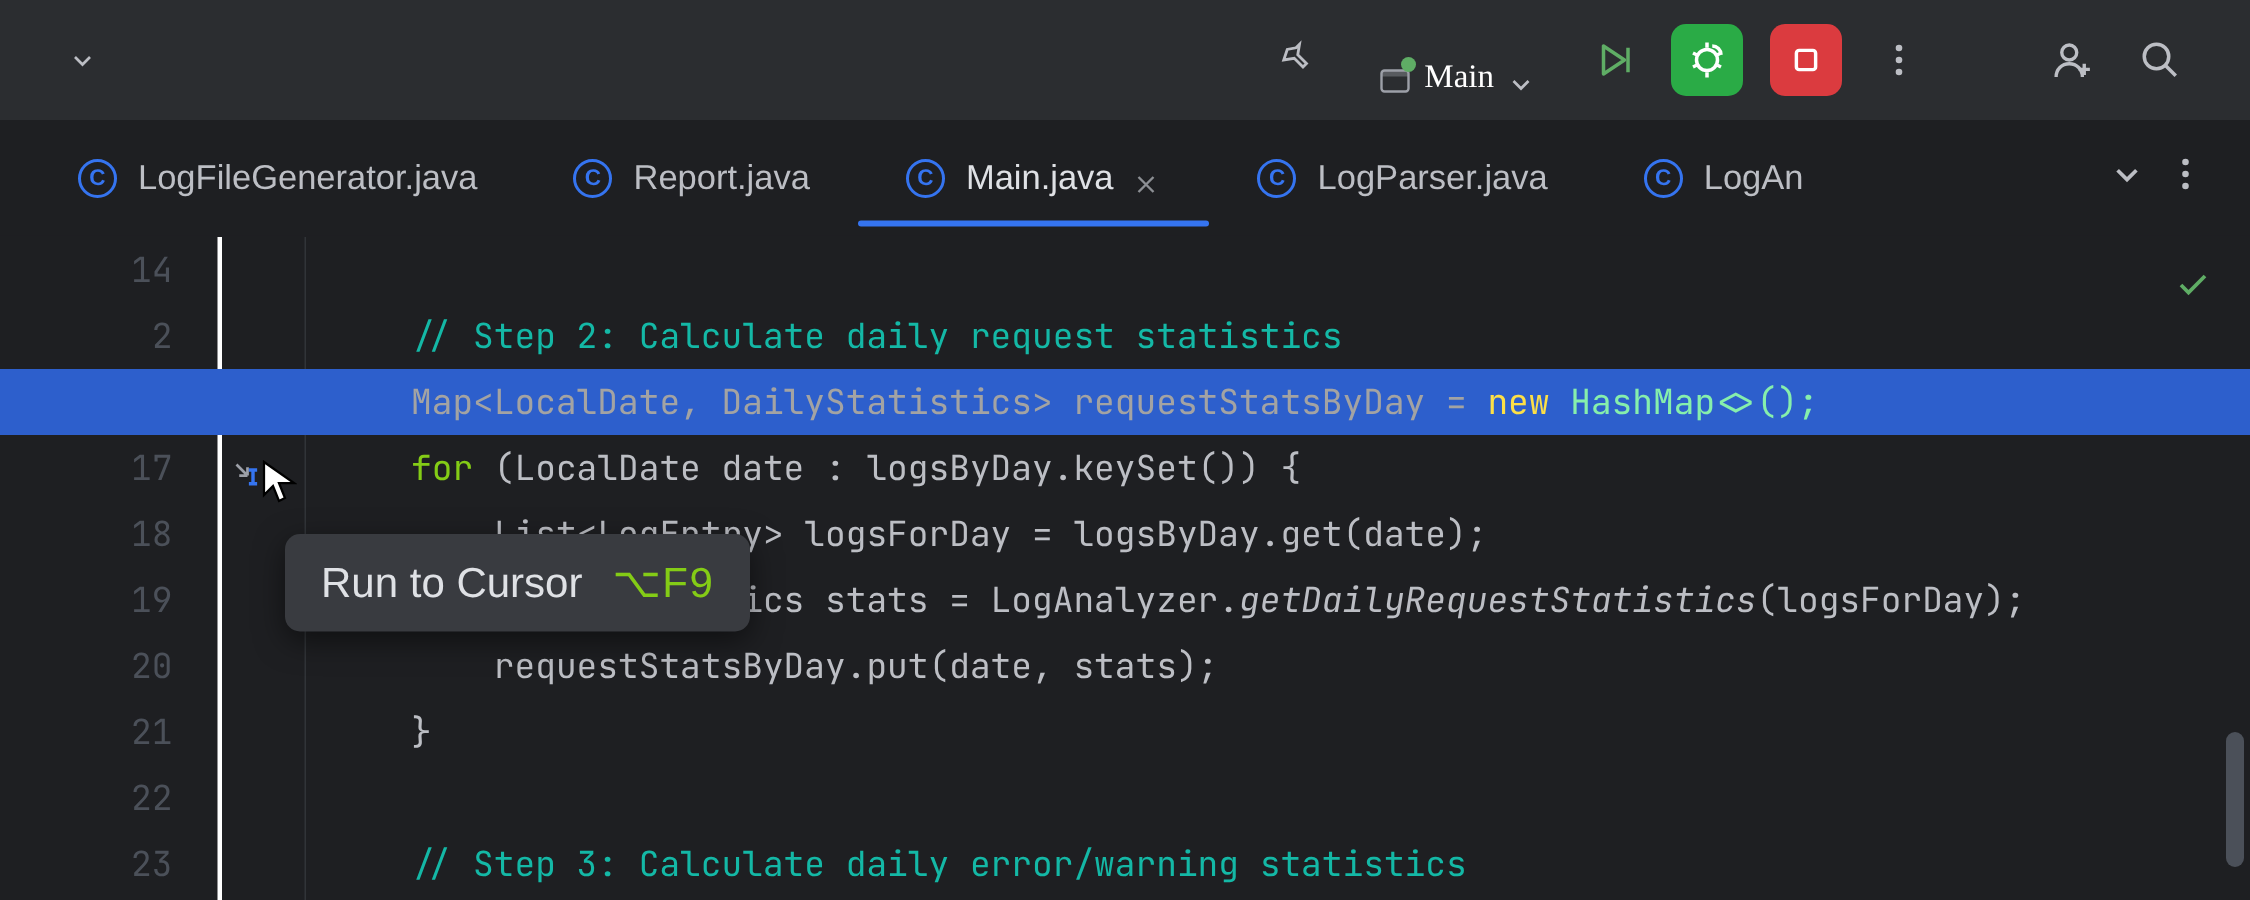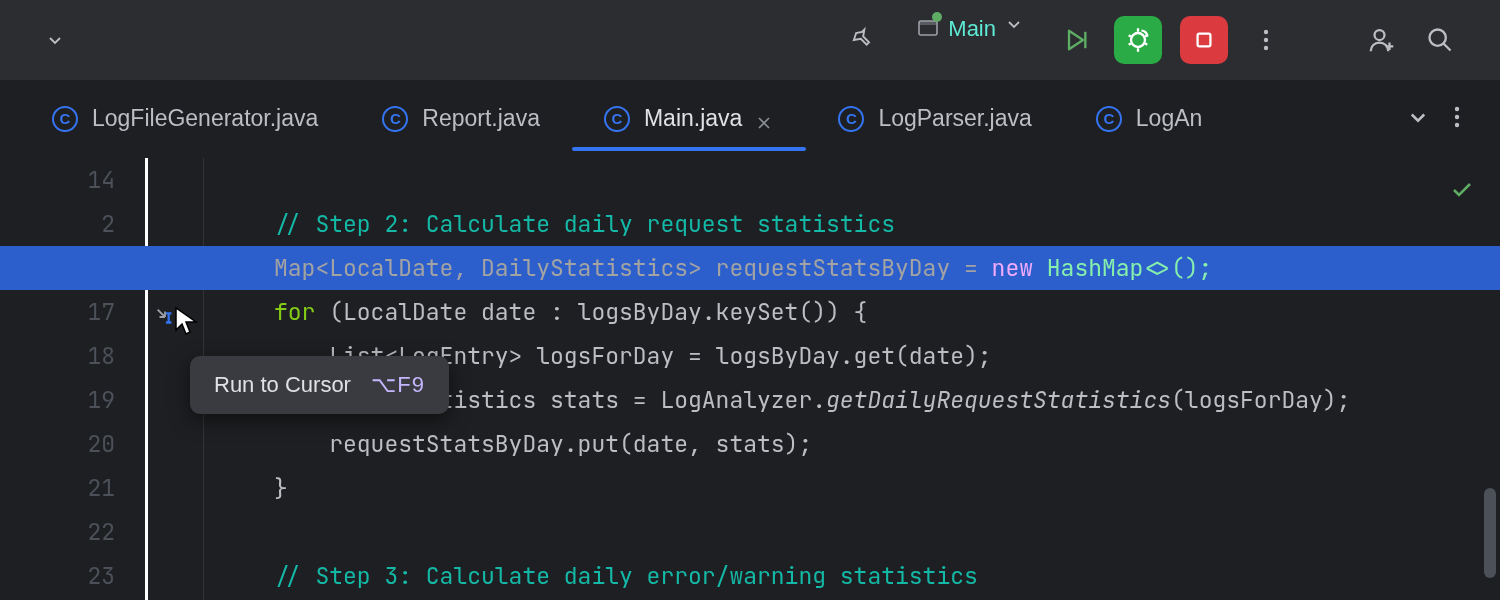--- a/index.html
+++ b/index.html
@@ -29,26 +29,27 @@
     display:inline-flex;align-items:center;justify-content:center;
   }
   .tool-icon {
     width: 40px; height: 40px;
     display: flex; align-items: center; justify-content: center;
     color: #bcbec4;
     border-radius: 6px;
     cursor: pointer;
   }
   .run-config {
-    display: flex; align-items: flex-start; gap: 10px;
+    display: flex; align-items: flex-end; gap: 10px;
     height: 48px; padding: 0 16px;
     border-radius: 8px;
-    color: #5eead4;
+    color: #ffffff;
     font-size: 22px;
     cursor: pointer;
+    font-family: Liberation Serif, serif;
   }
   .run-config .app-icon { width:22px;height:22px; position:relative;}
   .run-btn {
     width:40px;height:40px;display:flex;align-items:center;justify-content:center;
     color:#5fad65; cursor:pointer;
   }
   .square-btn {
     width:48px;height:48px;border-radius:10px;display:flex;align-items:center;justify-content:center;cursor:pointer;
   }
   .debug-btn { background:#2aab46; color:#fff;}
@@ -148,27 +149,27 @@
     position:absolute; right:26px; top:14px; color:#5fad65;
   }
 
   
   .tooltip {
     position:absolute;
     background:#393b40;
     color:#dfe1e5;
     border-radius:10px;
     padding:16px 24px;
-    font-size:22px;
+    font-size:28px;
     display:flex; gap:20px; align-items:center;
     box-shadow: 0 6px 20px rgba(0,0,0,0.5);
     z-index:50;
     font-family: -apple-system, sans-serif;
   }
-  .tooltip .shortcut { color:#c4b5fd; letter-spacing:1px;}
+  .tooltip .shortcut { color:#84cc16; letter-spacing:1px;}
 
   .cursor-arrow {
     position:absolute;
     z-index:60;
     width:22px;height:30px;
   }
 
   .scrollbar {
     position:absolute; right:4px; width:12px; height:90px;
     background:#4b5059; border-radius:6px;
@@ -321,21 +322,21 @@
   <div class="code" id="code">
     <span class="status-check">
       <svg width="24" height="24" viewBox="0 0 24 24">
           <path d="M4 12l5 5L20 6" stroke="#5fad65" stroke-width="2.5" fill="none"></path>
         </svg>
     </span>
     <div class="scrollbar" style="top:330px;"></div>
   <div class="code-line" style="position: relative;"><span class=""></span></div>
       <div class="code-line" style="position: relative;"><span class="tk-comment">// Step 2: Calculate daily request statistics</span></div>
       <div class="hl-line" style="top: 88px;"></div>
-      <div class="code-line" style="position: relative;"><span class="hl-text" style="color: #a3a3a3;">Map&lt;LocalDate, DailyStatistics&gt; requestStatsByDay = </span><span class="tk-keyword" style="color: #f0abfc;">new</span><span class="hl-text" style="color: #86efac;"> HashMap&lt;&gt;();</span></div>
+      <div class="code-line" style="position: relative;"><span class="hl-text" style="color: #a3a3a3;">Map&lt;LocalDate, DailyStatistics&gt; requestStatsByDay = </span><span class="tk-keyword" style="color: #fde047;">new</span><span class="hl-text" style="color: #86efac;"> HashMap&lt;&gt;();</span></div>
       <div class="code-line" style="position: relative;"><span class="tk-keyword">for</span><span class=""> (LocalDate date : logsByDay.keySet()) {</span></div>
       <div class="code-line" style="position: relative;"><span class="">    List&lt;LogEntry&gt; logsForDay = logsByDay.get(date);</span></div>
       <div class="code-line" style="position: relative;"><span class="">    DailyStatistics stats = LogAnalyzer.</span><span class="tk-method-static">getDailyRequestStatistics</span><span class="">(logsForDay);</span></div>
       <div class="code-line" style="position: relative;"><span class="">    requestStatsByDay.put(date, stats);</span></div>
       <div class="code-line" style="position: relative;"><span class="">}</span></div>
       <div class="code-line" style="position: relative;"><span class=""></span></div>
       <div class="code-line" style="position: relative;"><span class="tk-comment">// Step 3: Calculate daily error/warning statistics</span></div>
     </div>
 </div>
 

